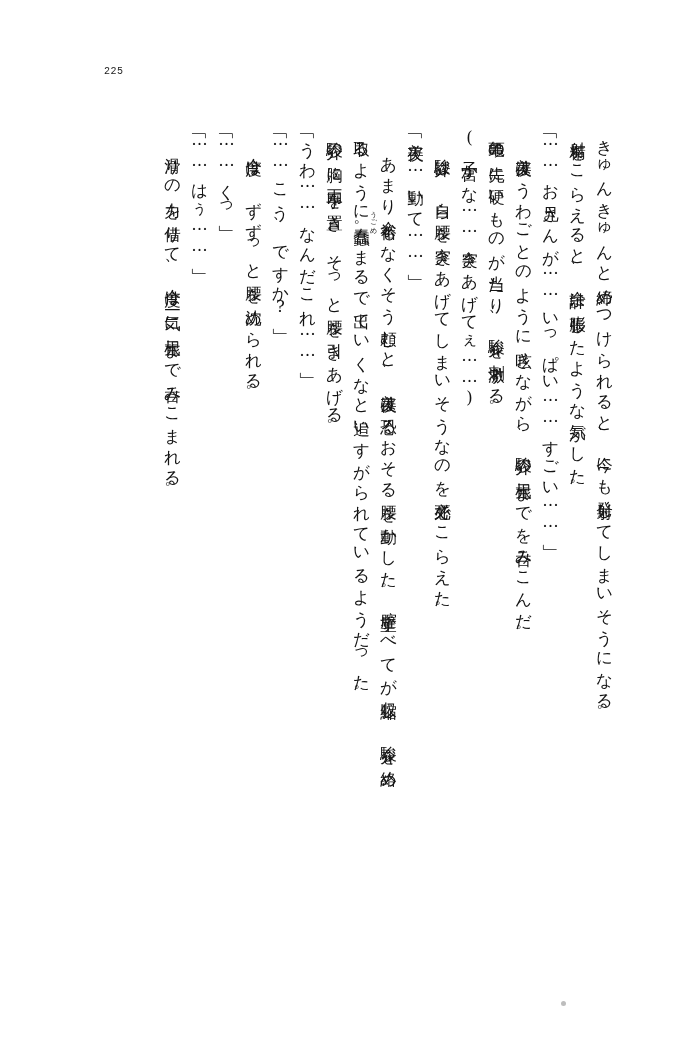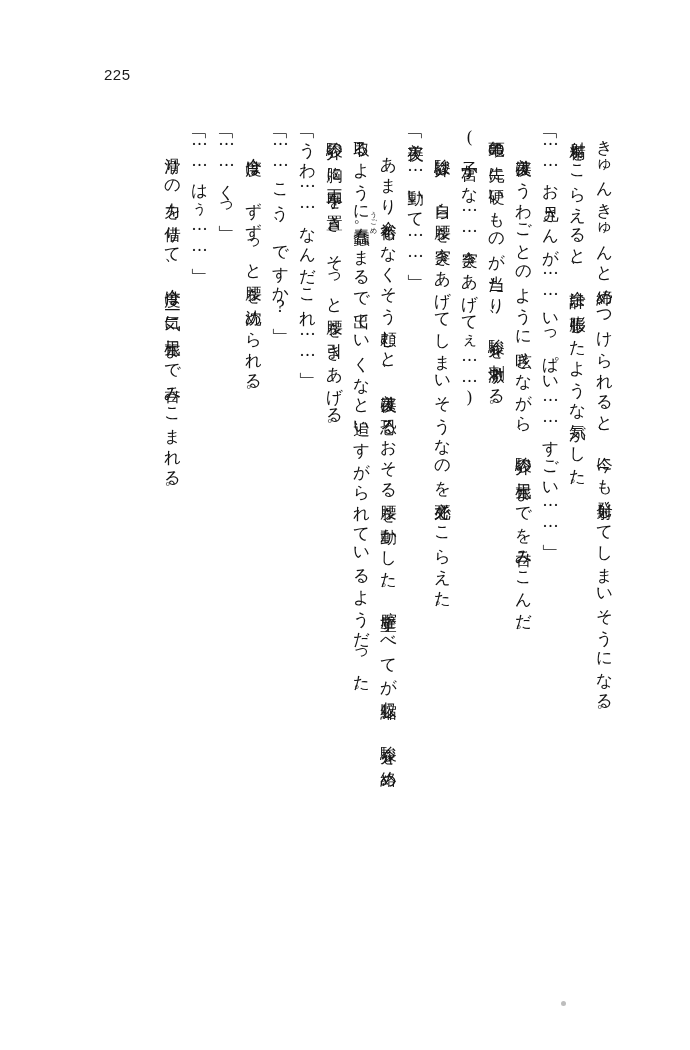--- a/index.html
+++ b/index.html
@@ -21,24 +21,24 @@
     left: 0;
     top: 0;
     width: 690px;
     height: 1050px;
   }
 
   .page-number {
     position: absolute;
     left: 104px;
     top: 66px;
-    font-size: 15px;
+    font-size: 10px;
     letter-spacing: 0.5px;
     color: #1a1a1a;
-    font-family: Liberation Sans, sans-serif;
+    font-family: Liberation Mono, monospace;
   }
 
   .text-block {
     position: absolute;
     right: 78px;
     top: 128px;
     height: 790px;
     width: 520px;
     display: flex;
     flex-direction: row-reverse;

